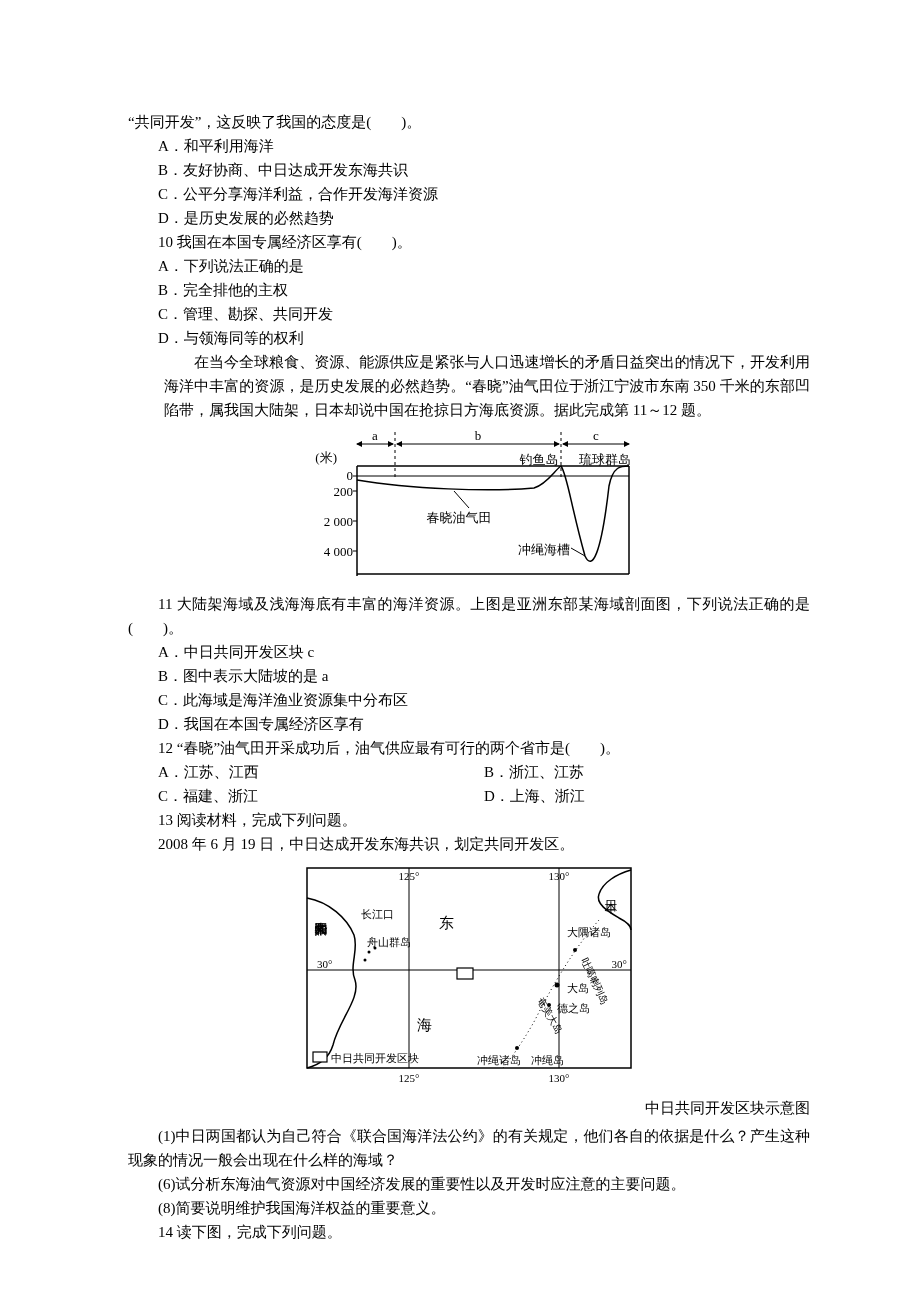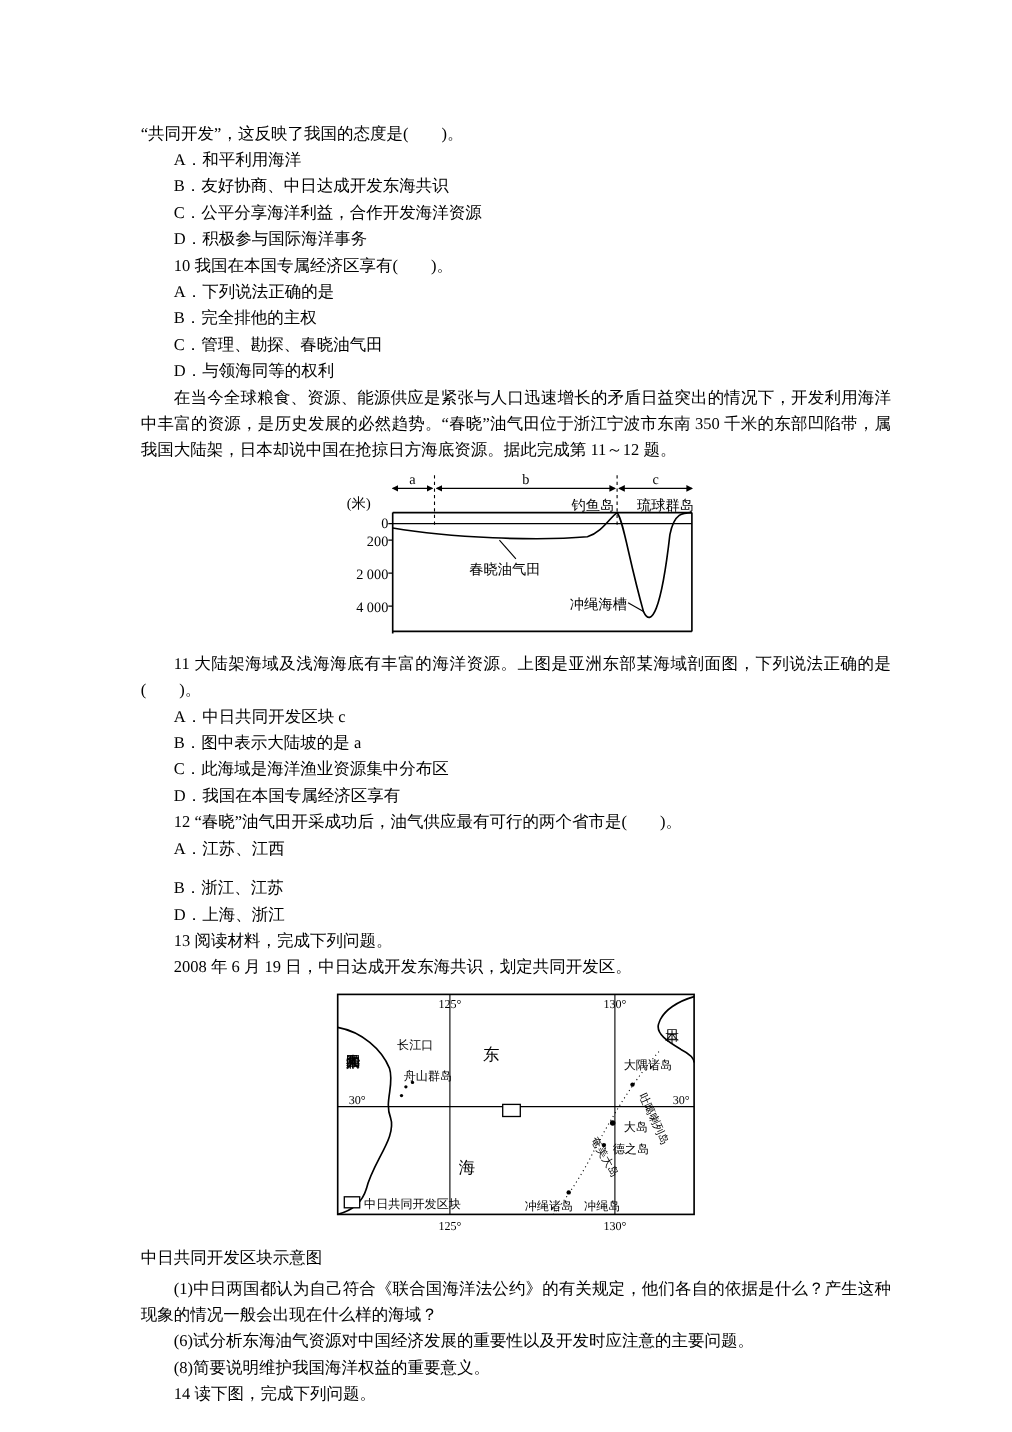--- a/index.html
+++ b/index.html
@@ -9,53 +9,52 @@
     margin: 0;
     padding: 110px 110px 110px 128px;
     color: #000;
     background: #fff;
   }
   p {
     margin: 0;
     text-align: justify;
   }
   .no-indent { text-indent: 0; }
-  .indent-1 { text-indent: 2em; }
+  .indent-1 { text-indent: 2em; margin-left: 36px; }
   .indent-2 { text-indent: 2em; }
   .figure {
     display: block;
     margin: 4px auto 6px auto;
   }
   .caption {
-    text-align: left;
+    text-align: right;
     margin-top: 2px;
     margin-bottom: 4px;
   }
   .row-opts {
     display: flex;
-    gap: 12px;
-    flex-direction: column;
+    gap: 0;
   }
   .row-opts > span {
     display: inline-block;
   }
 </style>
 </head>
 <body>
 
 <p class="no-indent">“共同开发”，这反映了我国的态度是(　　)。</p>
 <p class="indent-2">A．和平利用海洋</p>
 <p class="indent-2">B．友好协商、中日达成开发东海共识</p>
 <p class="indent-2">C．公平分享海洋利益，合作开发海洋资源</p>
-<p class="indent-2">D．积极参与国际海洋事务</p>
+<p class="indent-2">D．是历史发展的必然趋势</p>
 
 <p class="indent-2">10 我国在本国专属经济区享有(　　)。</p>
 <p class="indent-2">A．下列说法正确的是</p>
 <p class="indent-2">B．完全排他的主权</p>
-<p class="indent-2">C．管理、勘探、春晓油气田</p>
+<p class="indent-2">C．管理、勘探、共同开发</p>
 <p class="indent-2">D．与领海同等的权利</p>
 
 <p class="indent-1">在当今全球粮食、资源、能源供应是紧张与人口迅速增长的矛盾日益突出的情况下，开发利用海洋中丰富的资源，是历史发展的必然趋势。“春晓”油气田位于浙江宁波市东南 350 千米的东部凹陷带，属我国大陆架，日本却说中国在抢掠日方海底资源。据此完成第 11～12 题。</p>
 
 <svg class="figure" width="360" height="160" viewBox="0 0 360 160">
   <line x1="68" y1="40" x2="68" y2="150" stroke="#000" stroke-width="1.5"></line>
   <line x1="68" y1="40" x2="340" y2="40" stroke="#000" stroke-width="1.5"></line>
   <line x1="68" y1="148" x2="340" y2="148" stroke="#000" stroke-width="1.5"></line>
   <line x1="340" y1="40" x2="340" y2="148" stroke="#000" stroke-width="1.5"></line>
   <line x1="68" y1="18" x2="104" y2="18" stroke="#000" stroke-width="1" marker-end="url(#ra)" marker-start="url(#la)"></line>
@@ -98,20 +97,21 @@
 <p class="indent-2">B．图中表示大陆坡的是 a</p>
 <p class="indent-2">C．此海域是海洋渔业资源集中分布区</p>
 <p class="indent-2">D．我国在本国专属经济区享有</p>
 
 <p class="indent-2">12 “春晓”油气田开采成功后，油气供应最有可行的两个省市是(　　)。</p>
 <div class="row-opts" style="padding-left:2em;">
   <span style="width:50%;">A．江苏、江西</span>
   <span>B．浙江、江苏</span>
 </div>
 <div class="row-opts" style="padding-left:2em;">
+  <span style="width:50%;">C．福建、浙江</span>
   <span>D．上海、浙江</span>
 </div>
 
 <p class="indent-2">13 阅读材料，完成下列问题。</p>
 <p class="indent-2">2008 年 6 月 19 日，中日达成开发东海共识，划定共同开发区。</p>
 
 <svg class="figure" width="340" height="230" viewBox="0 0 340 230">
   <rect x="8" y="8" width="324" height="200" fill="#fff" stroke="#000" stroke-width="1.5"></rect>
   <line x1="110" y1="8" x2="110" y2="208" stroke="#000" stroke-width="1"></line>
   <line x1="260" y1="8" x2="260" y2="208" stroke="#000" stroke-width="1"></line>

